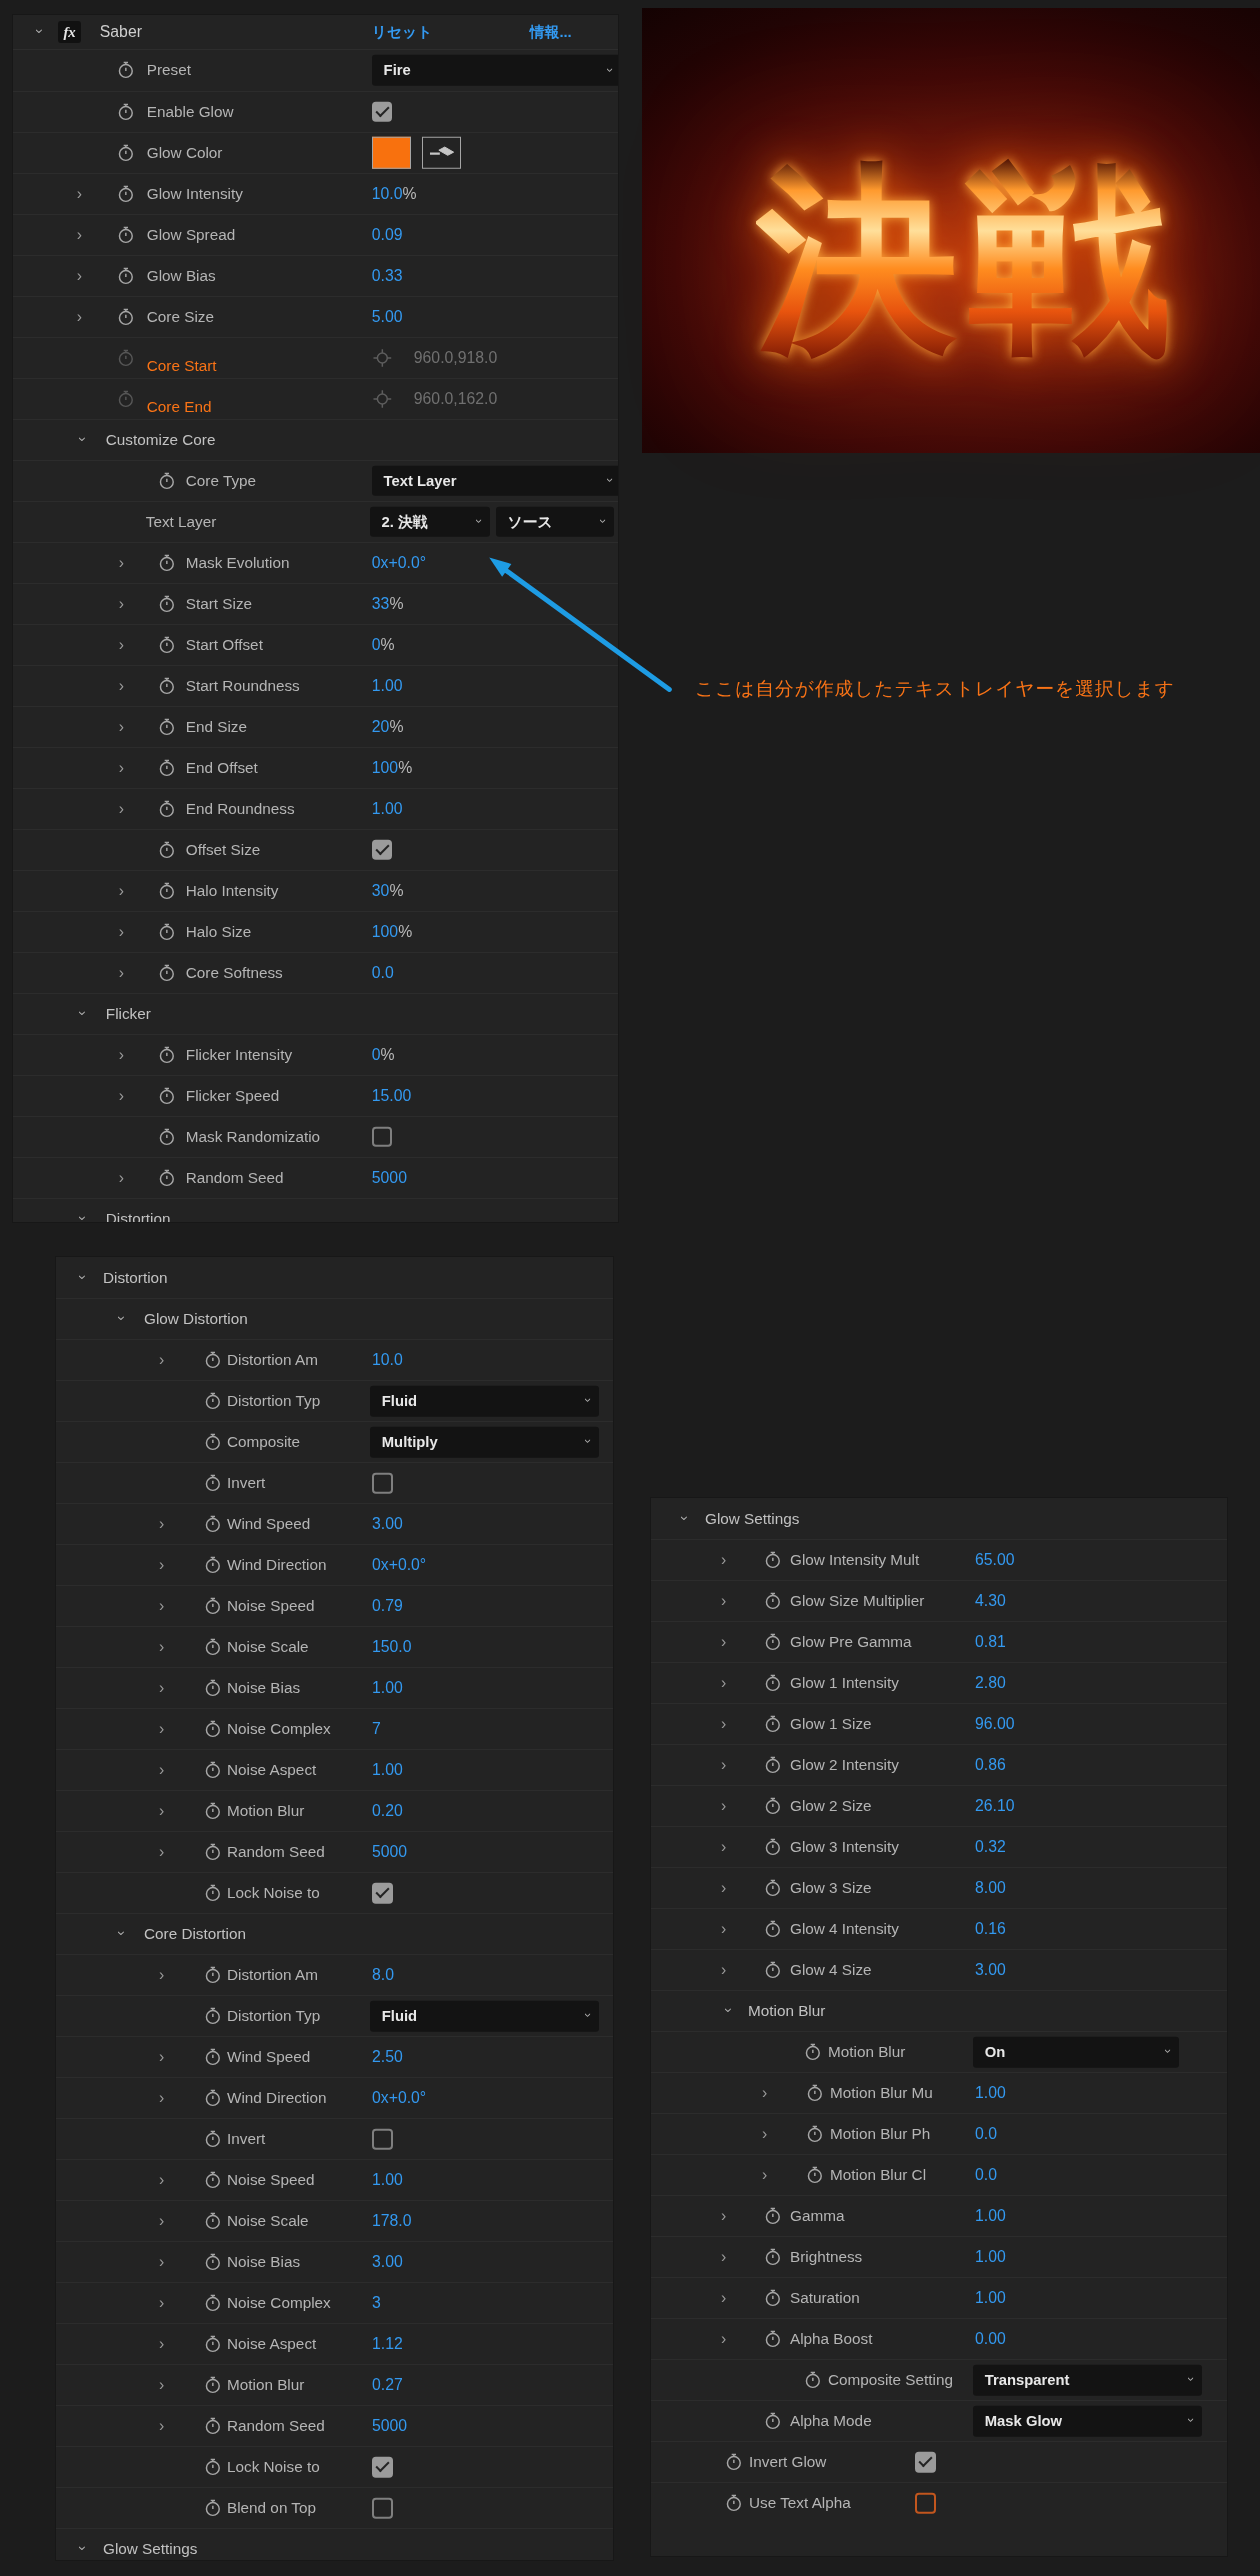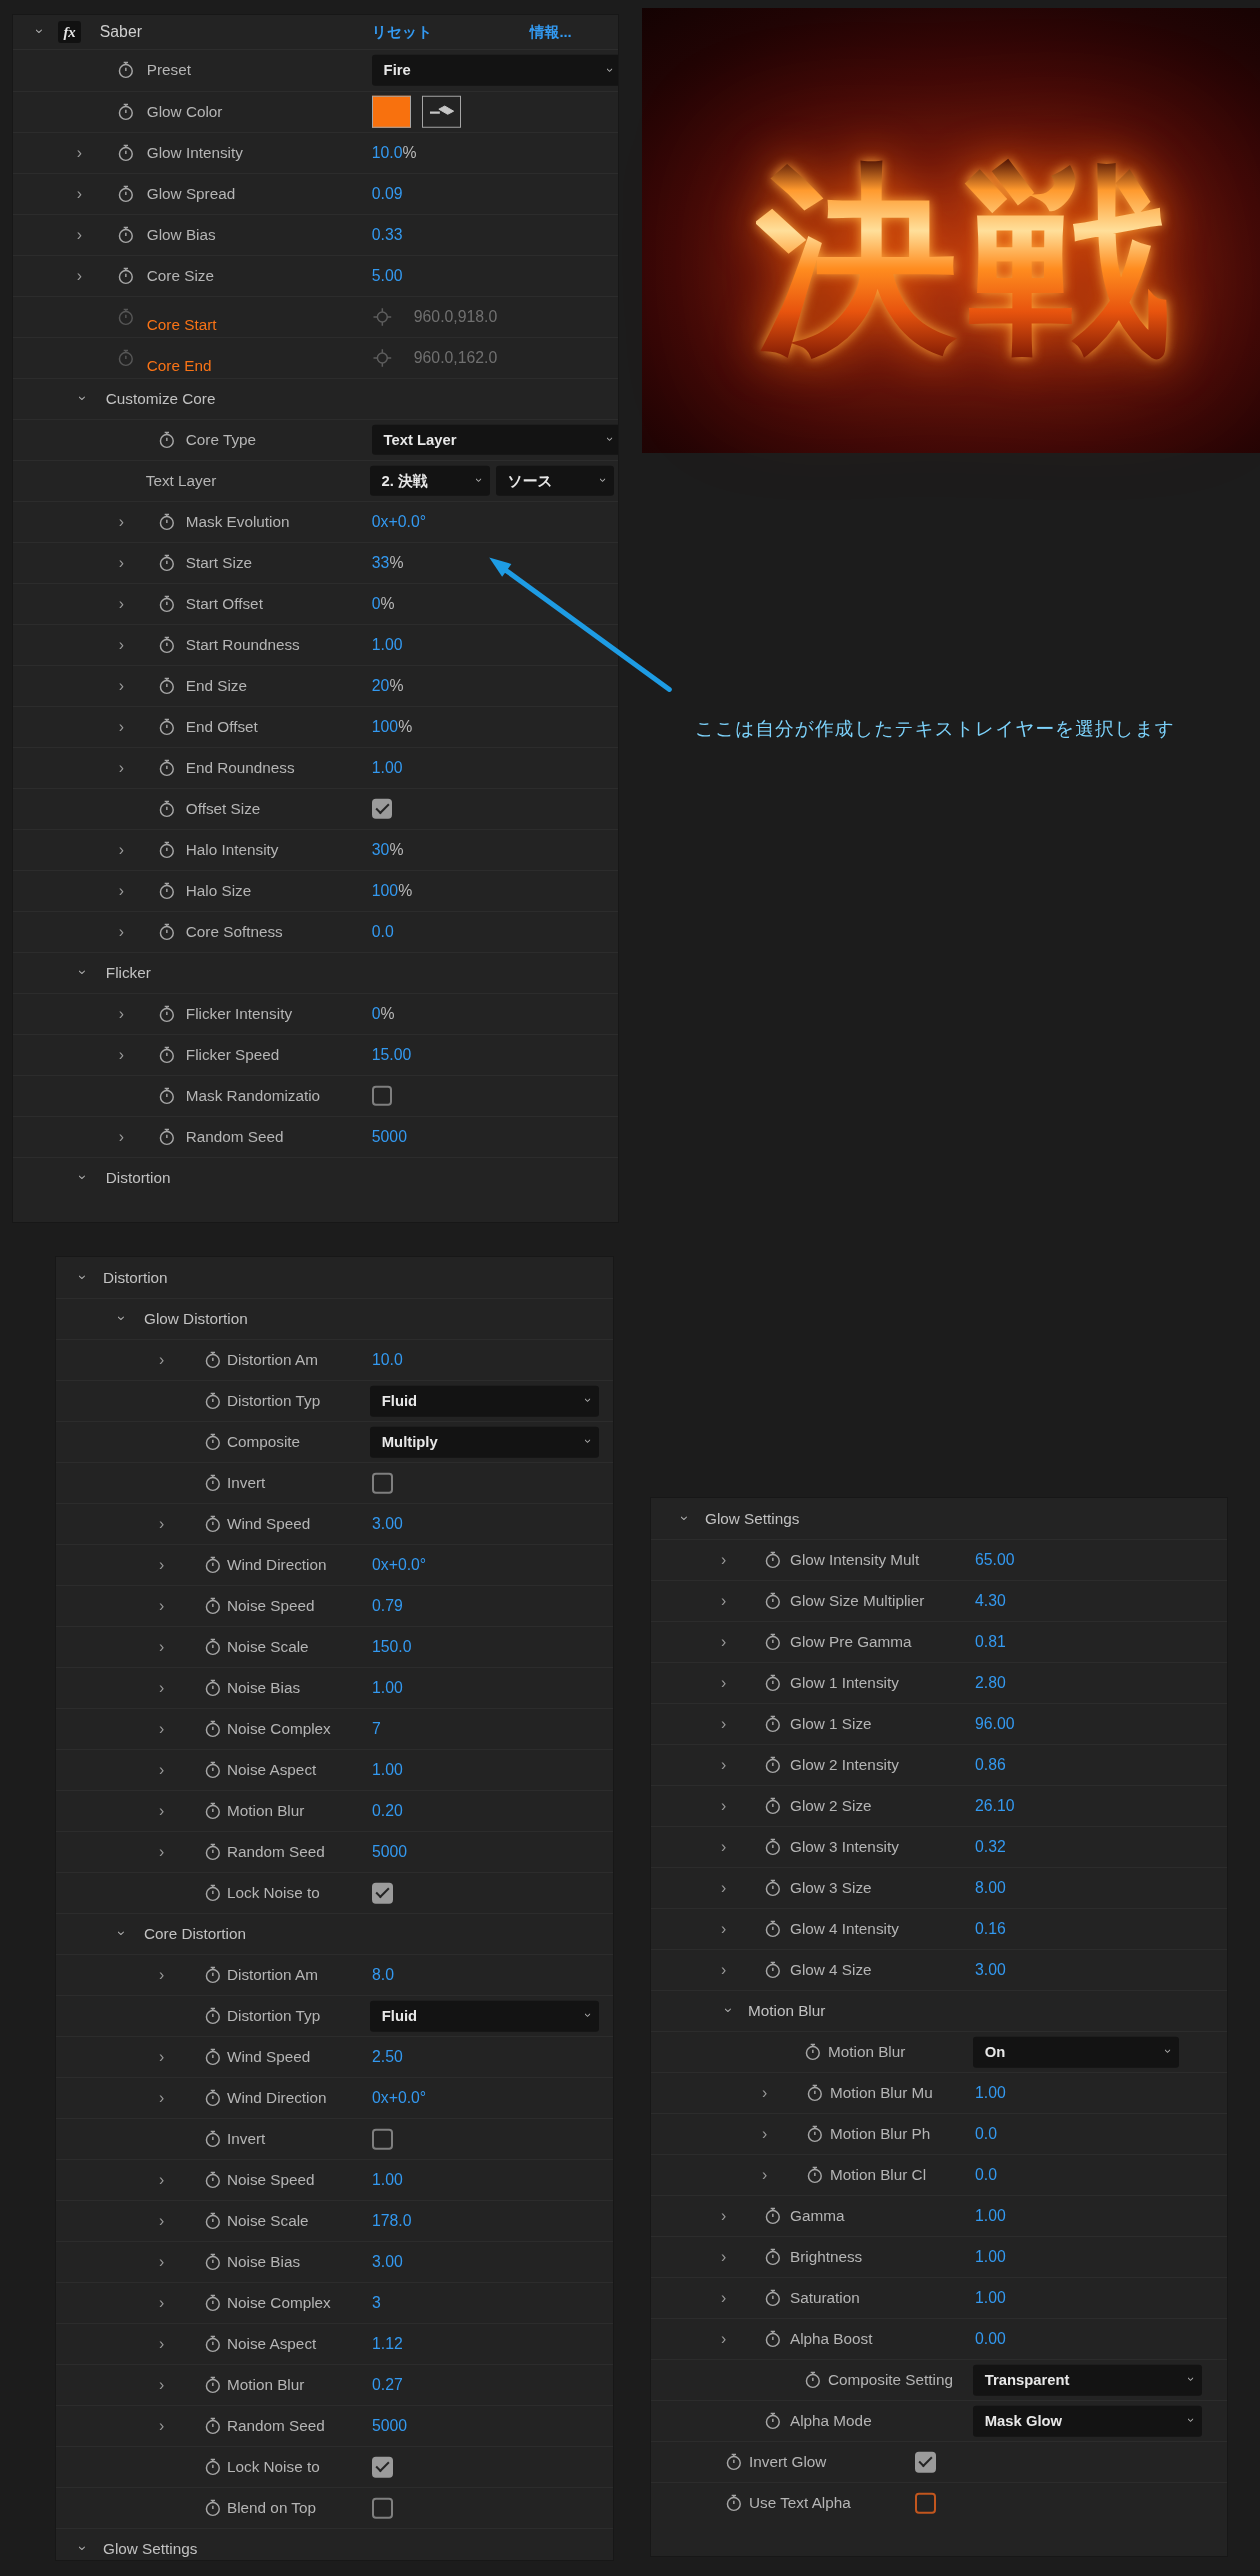--- a/index.html
+++ b/index.html
@@ -46,21 +46,21 @@
   .fxtitle{position:absolute;left:87px;top:50%;transform:translateY(-50%);color:#cfcfcf;font-size:15.8px;}
   .bluelink{color:#3399f0;font-size:14.8px;font-weight:700;}
   
   #preview{position:absolute;left:623px;top:7.9px;width:637px;height:445px;
       background:radial-gradient(ellipse 85% 78% at 52% 58%, #7c2113 0%, #5c130b 28%, #3d0807 55%, #210404 78%, #110202 100%);margin-left:19px;}
   #fire-text{position:absolute;left:114px;top:150px;font-family:"DejaVu Serif","Liberation Serif",serif;
       font-weight:700;font-size:202px;line-height:1;letter-spacing:9.8px;
       background:linear-gradient(180deg,#4a0e02 0%,#ff9a2e 16%,#ffdf9a 36%,#ff8c1f 55%,#e8540e 76%,#7e1a04 100%);
       -webkit-background-clip:text;background-clip:text;color:transparent;
       filter:drop-shadow(0 0 5.9px rgba(255,170,60,.95)) drop-shadow(0 0 21.7px rgba(255,110,10,.7)) drop-shadow(0 0 59px rgba(255,60,0,.5));}
-  #annotation{position:absolute;left:695px;top:676px;color:#7dd3fc;font-size:18.7px;letter-spacing:1px;white-space:nowrap;margin-top:40px;}
+  #annotation{position:absolute;left:695px;top:676px;color:#f97316;font-size:18.7px;letter-spacing:1px;white-space:nowrap;}
   #arrow-overlay{position:absolute;left:0;top:0;z-index:50;pointer-events:none;}
 </style>
 </head>
 <body>
 
 <section class="panel" id="panel-main">
   <div class="fx-header">
     <span class="abs hchev" style="left:24.6px">›</span>
     <span class="fxbadge">fx</span>
     <span class="fxtitle">Saber</span>
@@ -70,20 +70,30 @@
   <div class="rows" id="rows-main">
       <div class="row">
         <span class="abs swatch-icon" style="left:104px"><svg width="17.7" height="18.7" viewBox="0 0 18 19">
             <g fill="none" stroke="currentColor" stroke-width="1.5">
               <circle cx="9" cy="10.5" r="6.5"></circle>
               <path d="M6.8 1.8h4.4M9 1.8v2.2M9 10.5V7.2"></path>
             </g>
           </svg></span>
         <span class="abs lab" style="left:134px">Preset</span>
         <span class="abs dd" style="left:359px;width:249px"><span>Fire</span><span class="dd-arrow">›</span></span>
+      </div>
+      <div class="row">
+        <span class="abs swatch-icon" style="left:104px"><svg width="17.7" height="18.7" viewBox="0 0 18 19">
+            <g fill="none" stroke="currentColor" stroke-width="1.5">
+              <circle cx="9" cy="10.5" r="6.5"></circle>
+              <path d="M6.8 1.8h4.4M9 1.8v2.2M9 10.5V7.2"></path>
+            </g>
+          </svg></span>
+        <span class="abs lab" style="left:134px">Enable Glow</span>
+        <span class="abs cb on" style="left:359px"></span>
       </div>
       <div class="row">
         <span class="abs swatch-icon" style="left:104px"><svg width="17.7" height="18.7" viewBox="0 0 18 19">
             <g fill="none" stroke="currentColor" stroke-width="1.5">
               <circle cx="9" cy="10.5" r="6.5"></circle>
               <path d="M6.8 1.8h4.4M9 1.8v2.2M9 10.5V7.2"></path>
             </g>
           </svg></span>
         <span class="abs lab" style="left:134px">Glow Color</span>
         <span class="abs color-swatch" style="left:359px;background:#f8710e"></span>

